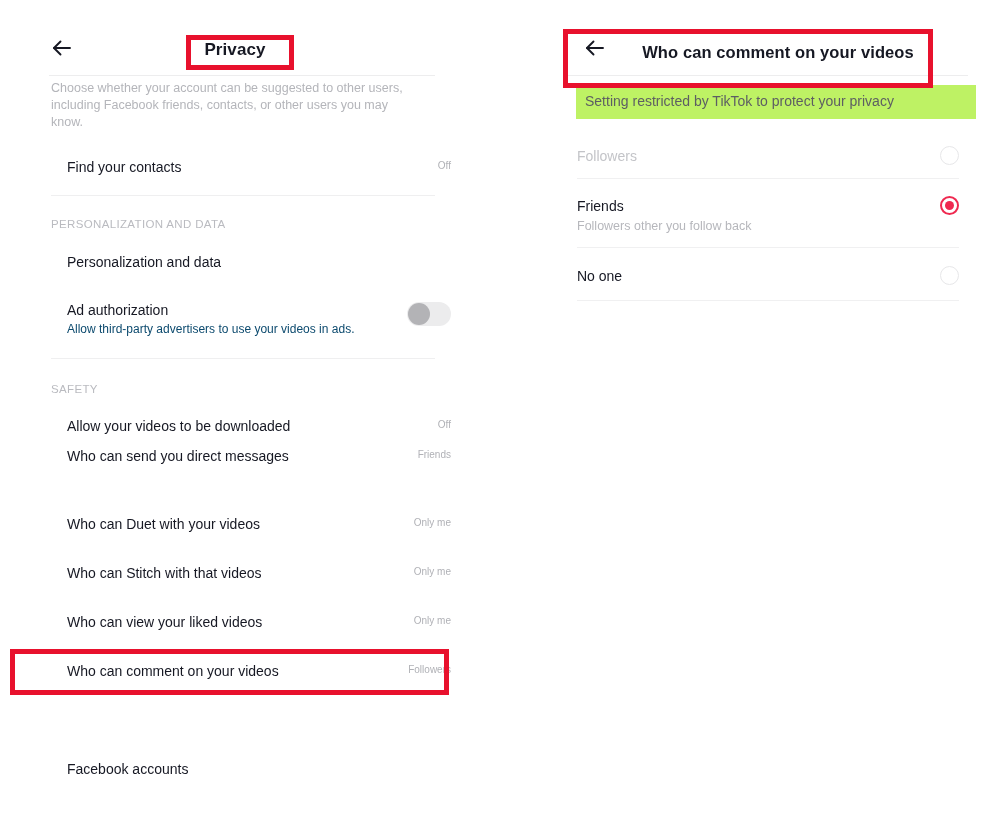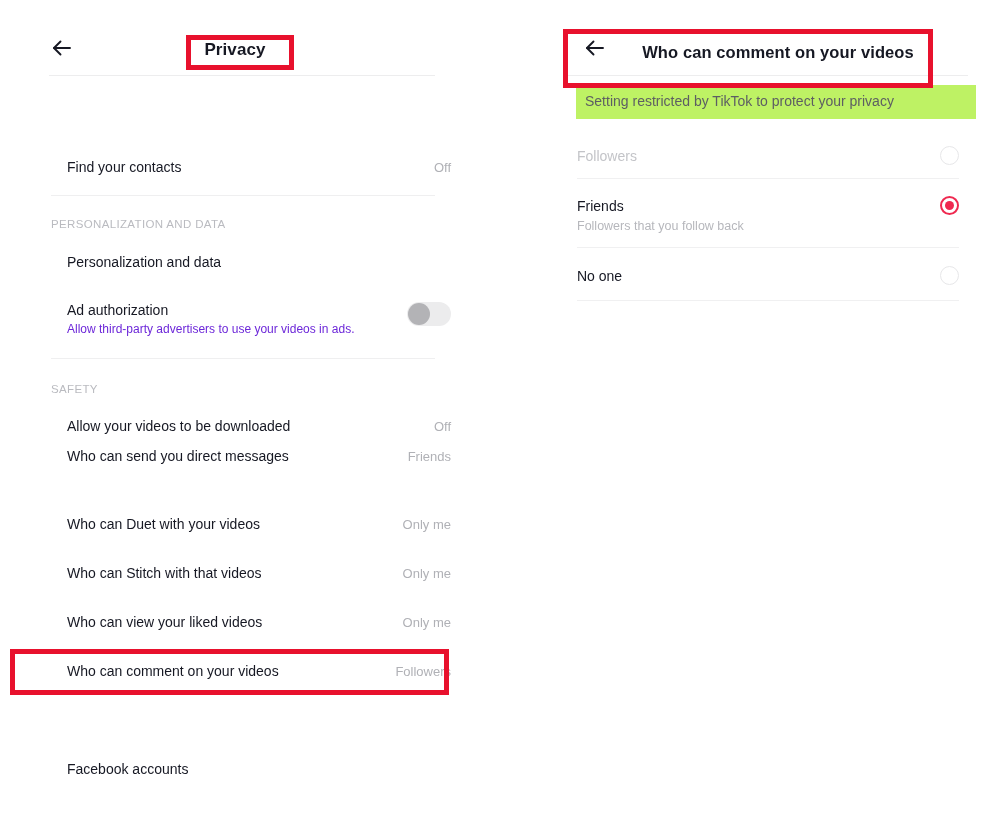--- a/index.html
+++ b/index.html
@@ -97,30 +97,30 @@
     left: 0;
     top: 0;
     font-size: 14px;
     color: #161823;
     white-space: nowrap;
   }
   .row-value {
     position: absolute;
     right: 0;
     top: 1px;
-    font-size: 13px;
+    font-size: 10px;
     color: #b0b1b6;
     white-space: nowrap;
   }
   .row-sub {
     position: absolute;
     left: 0;
     top: 20px;
     font-size: 12px;
-    color: #6d28d9;
+    color: #0c4a6e;
     white-space: nowrap;
   }
 
   .group-header {
     position: absolute;
     left: 16px;
     font-size: 11.5px;
     letter-spacing: .35px;
     color: #babbc0;
   }
@@ -250,20 +250,21 @@
       <div class="back-icon">
         <svg width="30" height="24" viewBox="0 0 30 24" fill="none">
           <path d="M21 12 H5" stroke="#161823" stroke-width="1.9" stroke-linecap="round"></path>
           <path d="M11.5 5.5 L5 12 L11.5 18.5" stroke="#161823" stroke-width="1.9" stroke-linecap="round" stroke-linejoin="round"></path>
         </svg>
       </div>
       <div class="header-title">Privacy</div>
       <div class="header-rule"></div>
     </div>
 
+    <div class="section-desc">Choose whether your account can be suggested to other users, including Facebook friends, contacts, or other users you may know.</div>
 
     <div class="row" style="top:159px">
       <span class="row-label">Find your contacts</span>
       <span class="row-value">Off</span>
     </div>
     <div class="divider" style="top:195px"></div>
 
     <div class="group-header" style="top:218px">PERSONALIZATION AND DATA</div>
 
     <div class="row" style="top:254px">
@@ -338,21 +339,21 @@
     </div>
 
     <div class="opt-row" style="top:148px">
       <span class="opt-label disabled">Followers</span>
       <span class="radio"></span>
     </div>
     <div class="opt-divider" style="top:178px"></div>
 
     <div class="opt-row" style="top:198px">
       <span class="opt-label">Friends</span>
-      <span class="opt-sub">Followers that you follow back</span>
+      <span class="opt-sub">Followers other you follow back</span>
       <span class="radio checked"></span>
     </div>
     <div class="opt-divider" style="top:247px"></div>
 
     <div class="opt-row" style="top:268px">
       <span class="opt-label">No one</span>
       <span class="radio"></span>
     </div>
     <div class="opt-divider" style="top:300px"></div>
 

